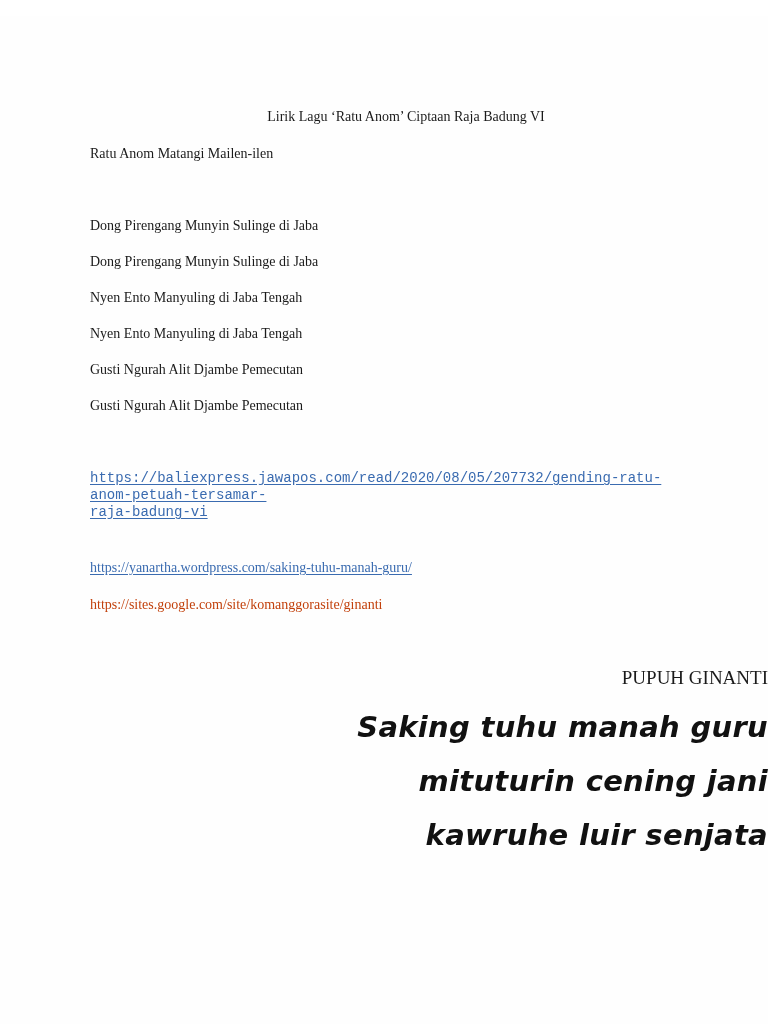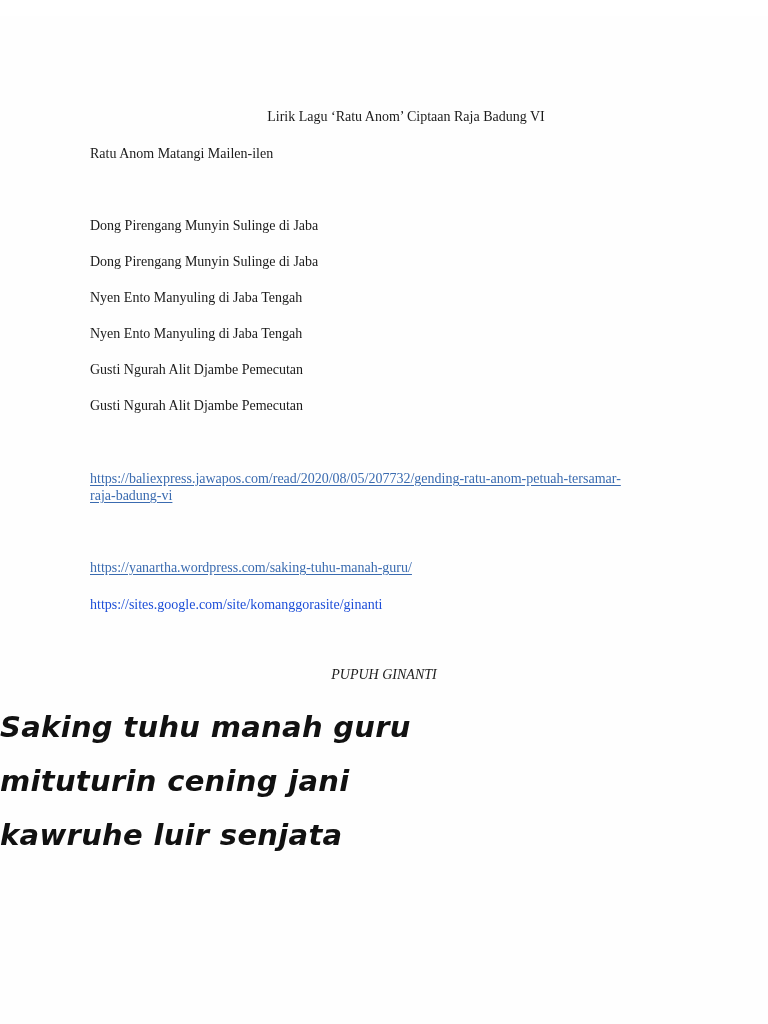--- a/index.html
+++ b/index.html
@@ -3,42 +3,42 @@
 <meta charset="utf-8">
 <style>
   html, body { margin: 0; padding: 0; background: #ffffff; }
   body { width: 768px; height: 1024px; position: relative; overflow: hidden; }
   .page { position: absolute; left: 0; top: 16px; width: 768px; height: 1024px; background: #fefefe; }
   .serif { font-family: "Liberation Serif", "DejaVu Serif", serif; color: #1a1a1a; }
   .title { position: absolute; left: 0; width: 768px; top: 93px; text-align: center; font-size: 14px; padding-left: 0; }
   .title span { position: relative; left: 0; }
   .lyric { position: absolute; left: 90px; font-size: 14px; line-height: 18px; white-space: nowrap; }
   .link { position: absolute; left: 90px; font-size: 14px; line-height: 17px; color: #3a6bb0; text-decoration: underline; text-underline-offset: 2px; width: 580px; }
-  .plain { position: absolute; left: 90px; font-size: 14px; line-height: 18px; color: #1d4ed8; white-space: nowrap; }
-  .heading { position: absolute; left: 0; width: 768px; text-align: center; font-size: 14px; top: 651px; font-style: italic; }
-  .verse { position: absolute; left: 0; width: 768px; text-align: left; font-family: "DejaVu Sans", "Liberation Sans", sans-serif; font-style: italic; font-weight: bold; font-size: 29px; color: #111; letter-spacing: 0.3px; }
+  .plain { position: absolute; left: 90px; font-size: 14px; line-height: 18px; color: #c2410c; white-space: nowrap; }
+  .heading { position: absolute; left: 0; width: 768px; text-align: right; font-size: 19px; top: 651px; }
+  .verse { position: absolute; left: 0; width: 768px; text-align: right; font-family: "DejaVu Sans", "Liberation Sans", sans-serif; font-style: italic; font-weight: bold; font-size: 29px; color: #111; letter-spacing: 0.3px; }
 </style>
 </head>
 <body>
 
 <div class="page">
 
   <div class="title serif">
     <span style="left:22px;">Lirik Lagu ‘Ratu Anom’ Ciptaan Raja Badung VI</span>
   </div>
 
   <div class="lyric serif" style="top:129px;">Ratu Anom Matangi Mailen-ilen</div>
   <div class="lyric serif" style="top:201px;">Dong Pirengang Munyin Sulinge di Jaba</div>
   <div class="lyric serif" style="top:237px;">Dong Pirengang Munyin Sulinge di Jaba</div>
   <div class="lyric serif" style="top:273px;">Nyen Ento Manyuling di Jaba Tengah</div>
   <div class="lyric serif" style="top:309px;">Nyen Ento Manyuling di Jaba Tengah</div>
   <div class="lyric serif" style="top:345px;">Gusti Ngurah Alit Djambe Pemecutan</div>
   <div class="lyric serif" style="top:381px;">Gusti Ngurah Alit Djambe Pemecutan</div>
 
-  <a class="link serif" style="top:454px;">
+  <a class="link serif" style="top:454px;font-family:Liberation Mono, monospace;">
     <span>https://baliexpress.jawapos.com/read/2020/08/05/207732/gending-ratu-anom-petuah-tersamar-</span><br>
     <span>raja-badung-vi</span>
   </a>
 
   <a class="link serif" style="top:543px;font-family:Liberation Serif, serif;">
     <span>https://yanartha.wordpress.com/saking-tuhu-manah-guru/</span>
   </a>
 
   <div class="plain serif" style="top:580px;">https://sites.google.com/site/komanggorasite/ginanti</div>
 

